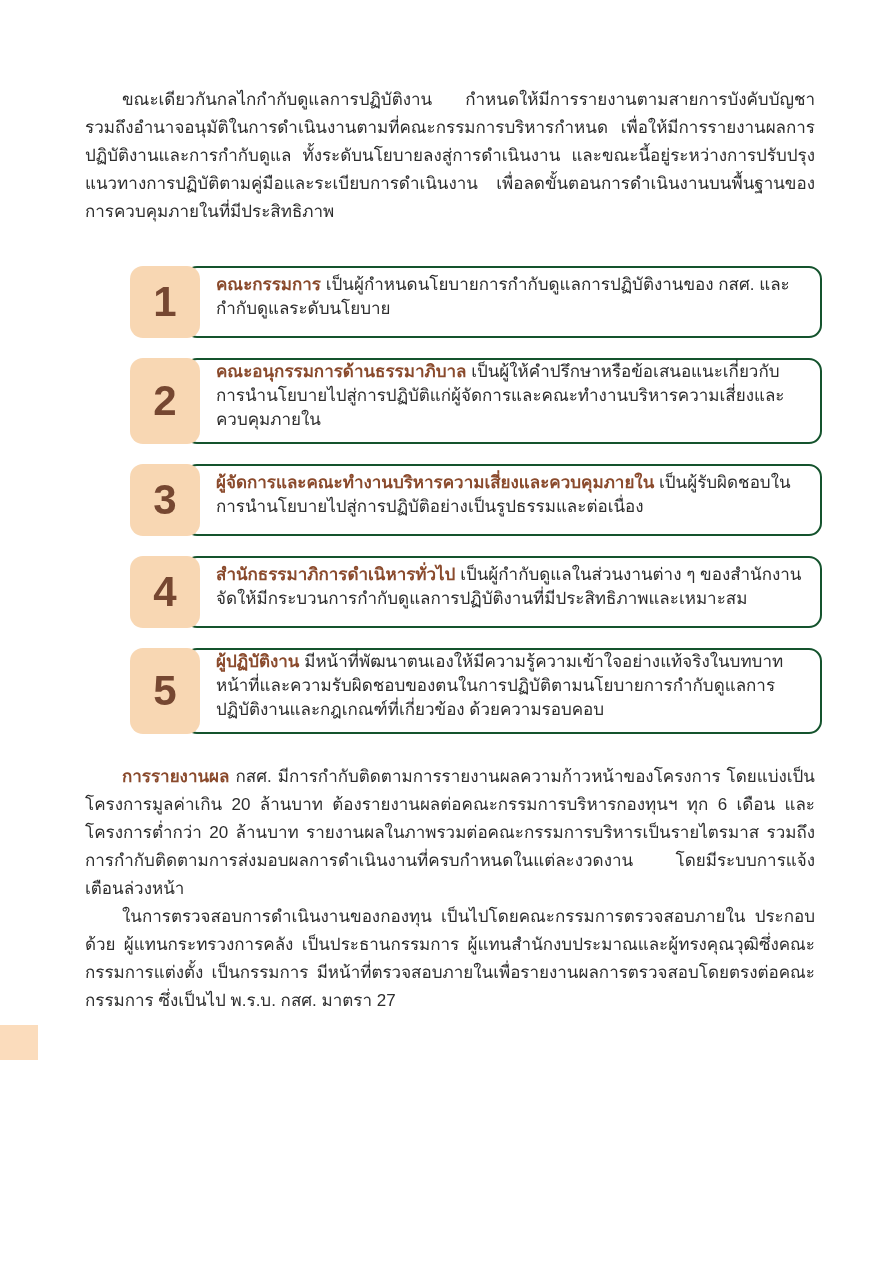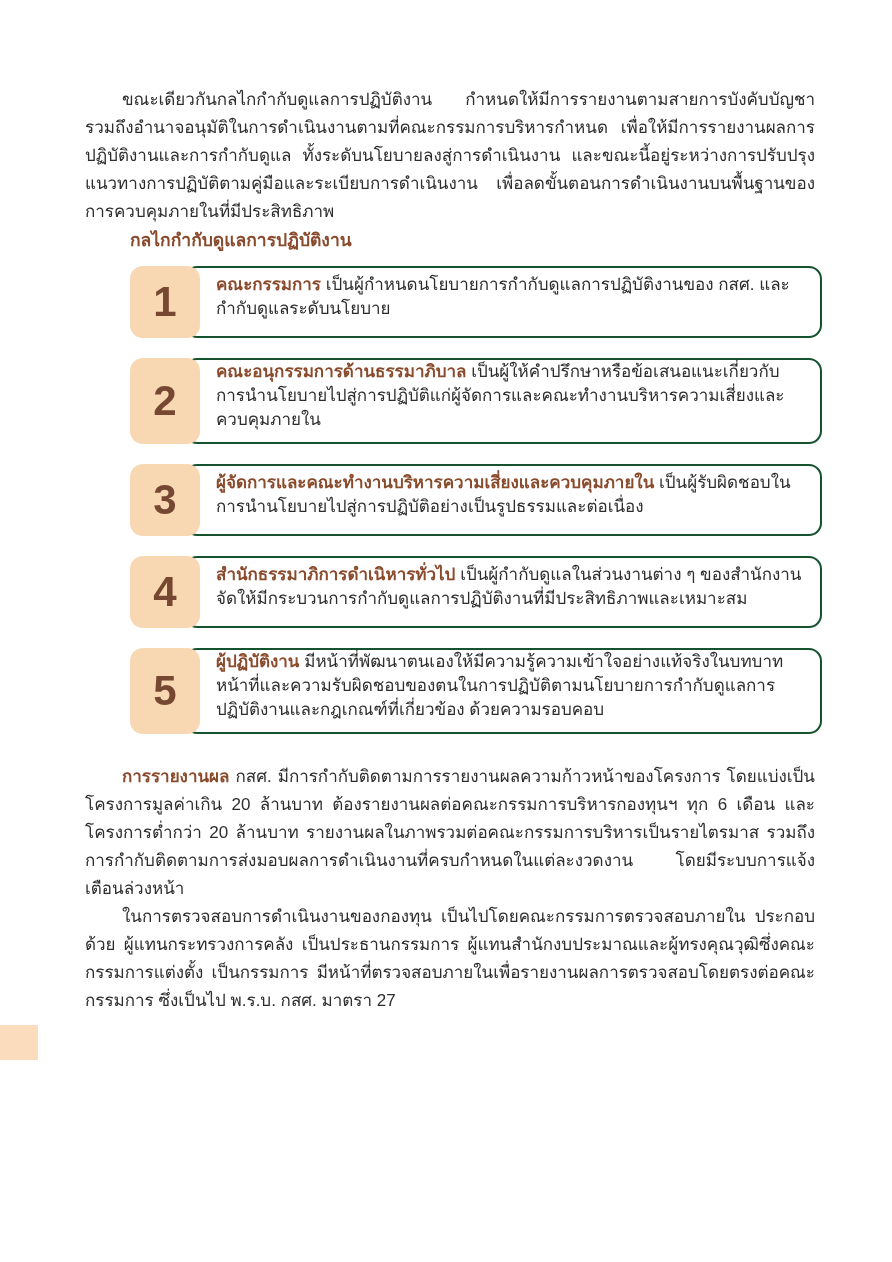--- a/index.html
+++ b/index.html
@@ -75,21 +75,20 @@
     color:#27395a;font-size:16px;font-weight:bold;
   }
 </style>
 </head>
 <body>
 
 <div class="page">
 
   <p class="para indent intro">ขณะเดียวกันกลไกกำกับดูแลการปฏิบัติงาน กำหนดให้มีการรายงานตามสายการบังคับบัญชา รวมถึงอำนาจอนุมัติในการดำเนินงานตามที่คณะกรรมการบริหารกำหนด เพื่อให้มีการรายงานผลการปฏิบัติงานและการกำกับดูแล ทั้งระดับนโยบายลงสู่การดำเนินงาน และขณะนี้อยู่ระหว่างการปรับปรุงแนวทางการปฏิบัติตามคู่มือและระเบียบการดำเนินงาน เพื่อลดขั้นตอนการดำเนินงานบนพื้นฐานของการควบคุมภายในที่มีประสิทธิภาพ</p>
 
-  <h3 class="mech-heading">กลไกกำกับดูแลการปฏิบัติงาน</h3>
 
   <div class="mech-list">
 
     <div class="mech-row">
       <div class="mech-num">1</div>
       <div class="mech-box">
         <div class="mech-text"><span class="brown">คณะกรรมการ</span><span> เป็นผู้กำหนดนโยบายการกำกับดูแลการปฏิบัติงานของ กสศ. และกำกับดูแลระดับนโยบาย</span></div>
       </div>
     </div>
 

